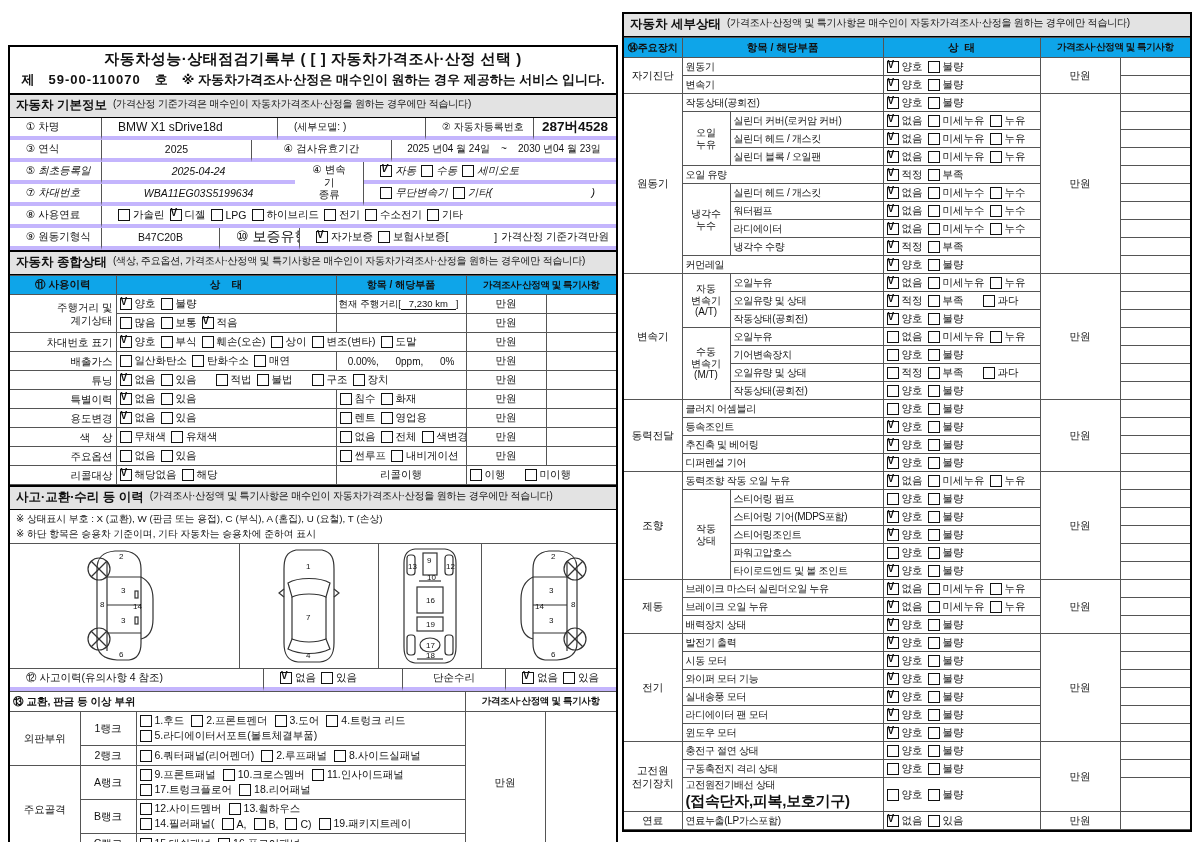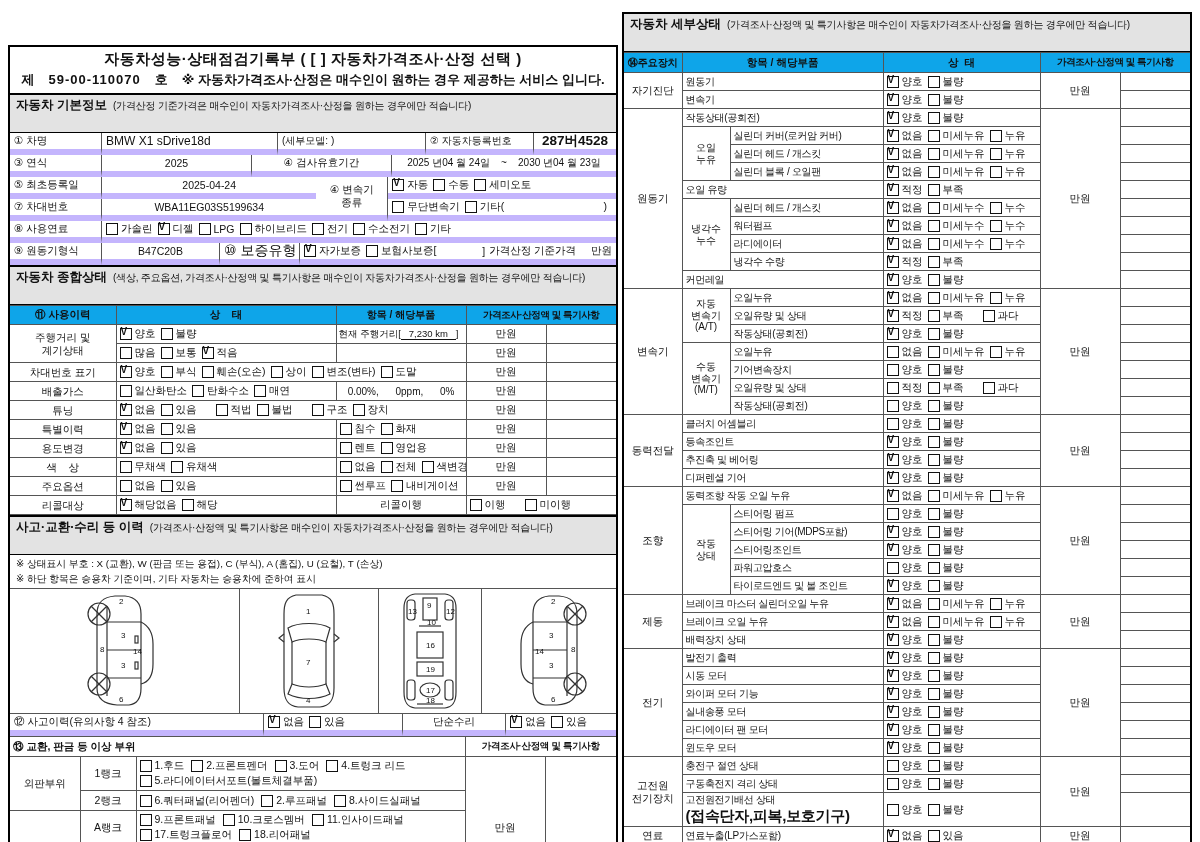--- a/index.html
+++ b/index.html
@@ -9,42 +9,42 @@
   #left-panel{left:8px;top:45px;width:610px;}
   #right-panel{left:622px;top:12px;width:570px;}
 
   
   .titlebox{border-bottom:2px solid #000;text-align:center;padding:3px 0 4px;}
   .titlebox .t1{font-size:15px;font-weight:bold;letter-spacing:.5px;}
   .titlebox .t2{font-size:13px;font-weight:bold;margin-top:2px;display:flex;justify-content:center;gap:14px;align-items:baseline;}
   .titlebox .t2 .num{letter-spacing:1px;}
 
   .sechdr{background:#e3e3e3;border-bottom:1.5px solid #000;border-top:2px solid #000;
-          padding:2px 6px 18px;font-weight:bold;font-size:12.5px;display:flex;align-items:center;gap:6px;}
+          padding:2px 6px 3px;font-weight:bold;font-size:12.5px;display:flex;align-items:flex-start;gap:6px;}
   .sechdr.first{border-top:none;}
   .sechdr .note{font-weight:normal;font-size:10px;letter-spacing:-.2px;}
 
   
   .frow{display:flex;box-sizing:border-box;}
-  .fc{box-sizing:border-box;border-right:1px solid #555;border-bottom:6px solid #c4b5fd;
-      display:flex;align-items:center;padding:0 4px;font-size:10.5px;overflow:hidden;white-space:nowrap;}
+  .fc{box-sizing:border-box;border-right:1px solid #555;border-bottom:4px solid #c4b5fd;
+      display:flex;align-items:center;padding:0 16px;font-size:10.5px;overflow:hidden;white-space:nowrap;}
   .fc:last-child{border-right:none;}
   .fc.lab{justify-content:flex-start;}
   .fc.cen{justify-content:center;}
   .fc.bold{font-weight:bold;}
-  .stack{display:flex;flex-direction:column;box-sizing:border-box;}
+  .stack{display:flex;flex-direction:column;box-sizing:border-box;font-style:italic;}
 
   
   table{border-collapse:collapse;width:100%;table-layout:fixed;}
   td,th{border:1px solid #555;font-size:10.5px;padding:0 3px;overflow:hidden;box-sizing:border-box;}
   th{font-weight:bold;background:#0ea5e9;}
   table tr>*:first-child{border-left:none;}
   table tr>*:last-child{border-right:none;}
   .t-ovr tr{height:19px;}
-  .t-ovr .rlab{text-align:center;white-space:pre-line;line-height:1.15;}
+  .t-ovr .rlab{text-align:right;white-space:pre-line;line-height:1.15;}
   .cright-unit{text-align:center;}
   .t-rank tr{height:20px;}
   .t-rank .grp{ text-align:center;}
   .t-rank .rank{text-align:center;}
   .t-rank .phead{text-align:center;font-weight:bold;font-size:9.5px;letter-spacing:-.3px;}
   .ckline{display:flex;align-items:center;gap:2px;height:15px;}
 
   
   .t-det tr{height:18px;}
   .t-det .dev{text-align:center;white-space:pre-line;line-height:1.2;}

